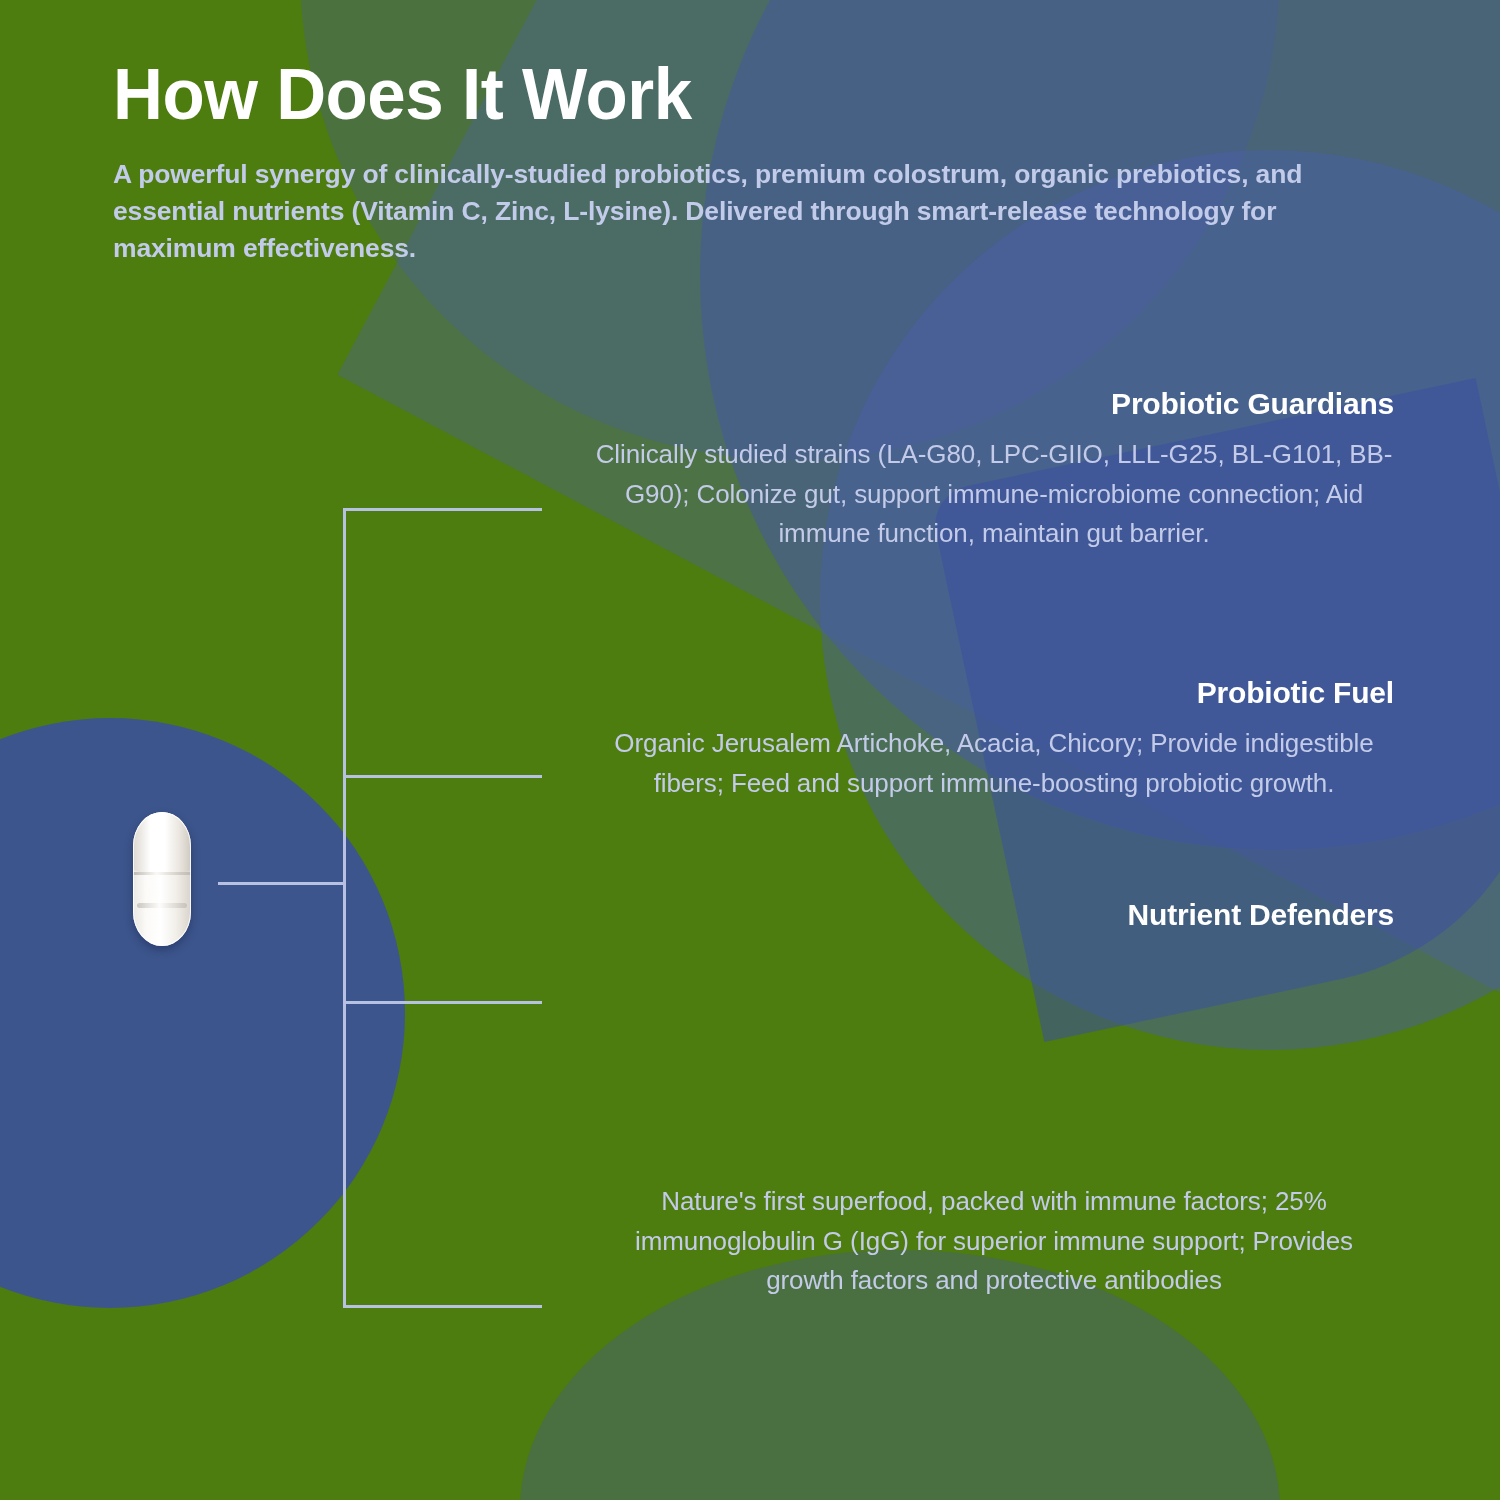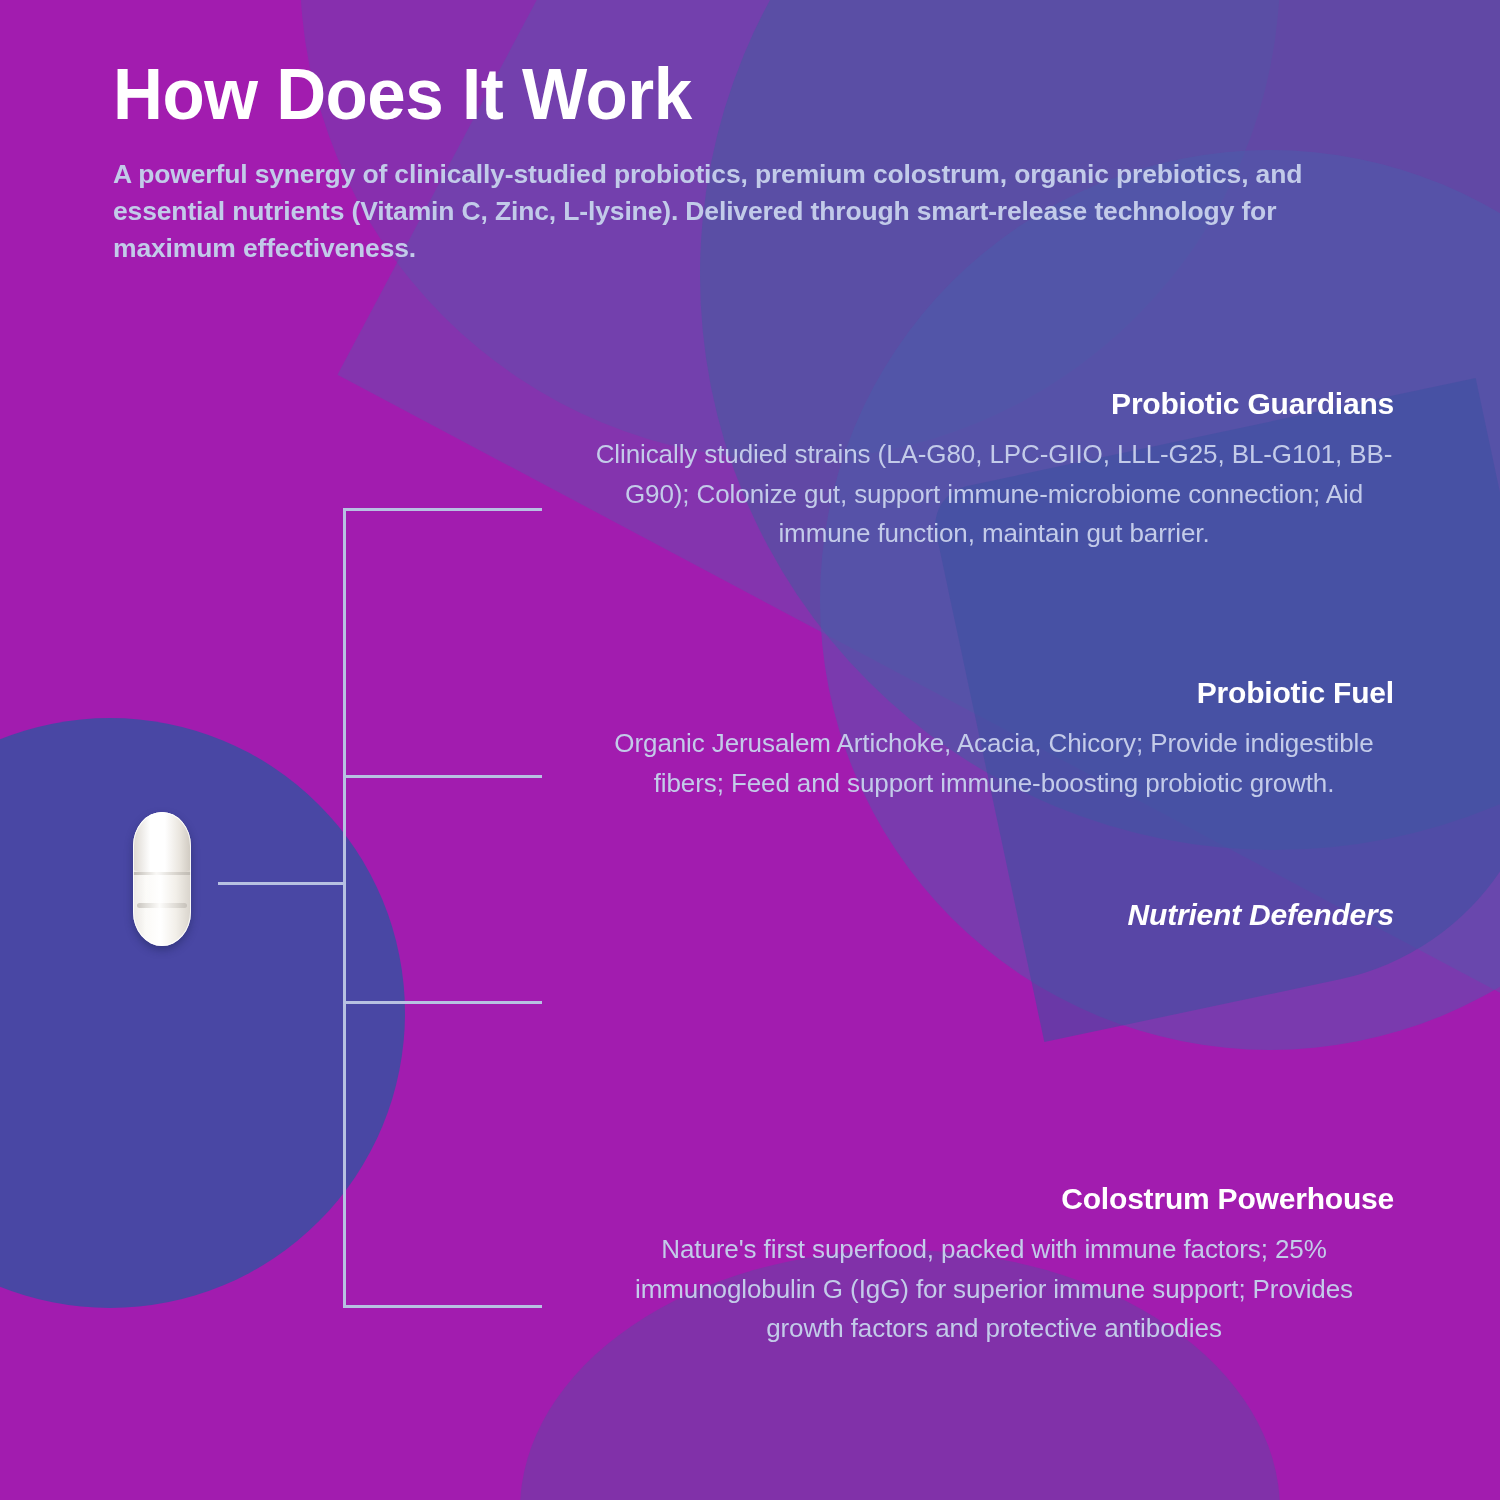--- a/index.html
+++ b/index.html
@@ -4,21 +4,21 @@
 <style>
   html, body {
     margin: 0;
     padding: 0;
     background: #3f55a8;
   }
   .page {
     position: relative;
     width: 1500px;
     height: 1500px;
-    background: #a21caf;
+    background: #4d7c0f;
     overflow: hidden;
     font-family: "Liberation Sans", sans-serif;
     -webkit-font-smoothing: antialiased;
   }
 
   
   .bg-layer { position: absolute; inset: 0; overflow: hidden; pointer-events: none; }
   .bg-swirl-right {
     position: absolute;
     left: 700px; top: -300px;
@@ -210,23 +210,22 @@
     <div class="section" style="top:387px;">
       <h2 class="sec-title">Probiotic Guardians</h2>
       <p class="sec-body">Clinically studied strains (LA-G80, LPC-GIIO, LLL-G25, BL-G101, BB-G90); Colonize gut, support immune-microbiome connection; Aid immune function, maintain gut barrier.</p>
     </div>
 
     <div class="section" style="top:676px;">
       <h2 class="sec-title">Probiotic Fuel</h2>
       <p class="sec-body">Organic Jerusalem Artichoke, Acacia, Chicory; Provide indigestible fibers; Feed and support immune-boosting probiotic growth.</p>
     </div>
 
-    <div class="section" style="top:898px;font-style:italic;">
+    <div class="section" style="top:898px;">
       <h2 class="sec-title">Nutrient Defenders</h2>
     </div>
 
     <div class="section" style="top:1182px;">
-      <h2 class="sec-title">Colostrum Powerhouse</h2>
       <p class="sec-body">Nature's first superfood, packed with immune factors; 25% immunoglobulin G (IgG) for superior immune support; Provides growth factors and protective antibodies</p>
     </div>
 
   </div>
 </div>
 
 </body></html>

